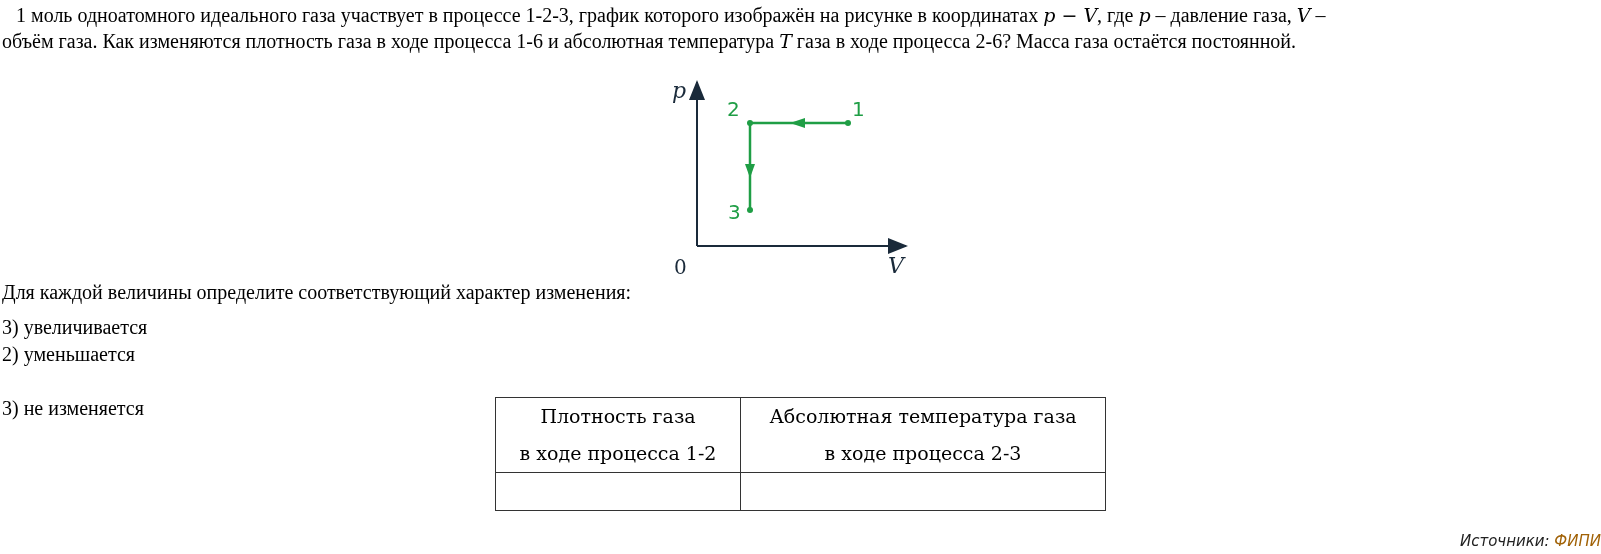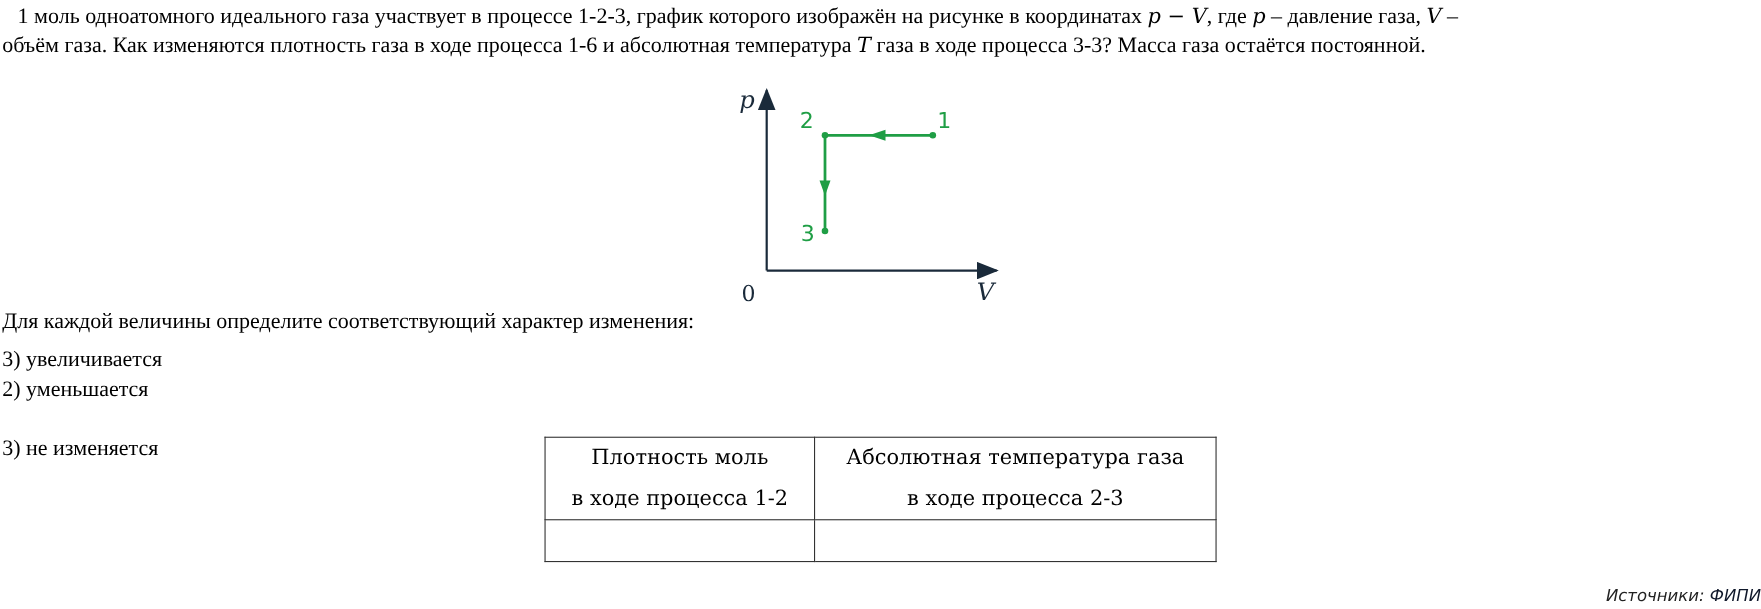--- a/index.html
+++ b/index.html
@@ -26,27 +26,27 @@
     table.answer td {
       border: 1px solid #333; text-align: center; padding: 0 11px; line-height: 37px;
     }
     table.answer td.h1 { width: 222px; }
     table.answer td.h2 { width: 342px; }
     table.answer tr.ans td { height: 37px; }
     #source {
       position: absolute; right: 0; top: 532px; font-family: "DejaVu Sans", sans-serif;
       font-style: italic; font-size: 15px; color: #222;
     }
-    #source .link { color: #0f172a; }
+    #source .link { color: #a16207; }
   </style>
 </head>
 <body>
 
 <div class="para" id="p1"><span>1 моль одноатомного идеального газа участвует в процессе 1-2-3, график которого изображён на рисунке в координатах </span><span class="math">p − V</span><span>, где </span><span class="math">p</span><span> – давление газа, </span><span class="math">V</span><span> –</span></div>
-<div class="para" id="p1b"><span>объём газа. Как изменяются плотность газа в ходе процесса 1-6 и абсолютная температура </span><span class="math">T</span><span> газа в ходе процесса 3-3? Масса газа остаётся постоянной.</span></div>
+<div class="para" id="p1b"><span>объём газа. Как изменяются плотность газа в ходе процесса 1-6 и абсолютная температура </span><span class="math">T</span><span> газа в ходе процесса 2-6? Масса газа остаётся постоянной.</span></div>
 
 <svg id="graph" viewBox="0 0 270 215" width="270" height="215">
   <defs>
     <marker id="ax" markerWidth="10" markerHeight="8" refX="9" refY="4" orient="auto">
       <path d="M0,0 L10,4 L0,8 Z" fill="#1a2a3a"></path>
     </marker>
   </defs>
   <g>
     <line x1="37" y1="176" x2="37" y2="12" stroke="#1a2a3a" stroke-width="2" marker-end="url(#ax)"></line>
     <line x1="37" y1="176" x2="246" y2="176" stroke="#1a2a3a" stroke-width="2" marker-end="url(#ax)"></line>
@@ -70,21 +70,21 @@
 
 <div class="para" id="intro">Для каждой величины определите соответствующий характер изменения:</div>
 <div class="para" id="opt1">3) увеличивается</div>
 <div class="para" id="opt2">2) уменьшается</div>
 <div class="para" id="opt3">3) не изменяется</div>
 
 <table class="answer">
   <tbody>
       <tr>
     <td class="h1">
-      <div>Плотность моль</div>
+      <div>Плотность газа</div>
       <div>в ходе процесса 1-2</div>
     </td>
     <td class="h2">
       <div>Абсолютная температура газа</div>
       <div>в ходе процесса 2-3</div>
     </td>
   </tr>
   <tr class="ans">
     <td></td>
     <td></td>

